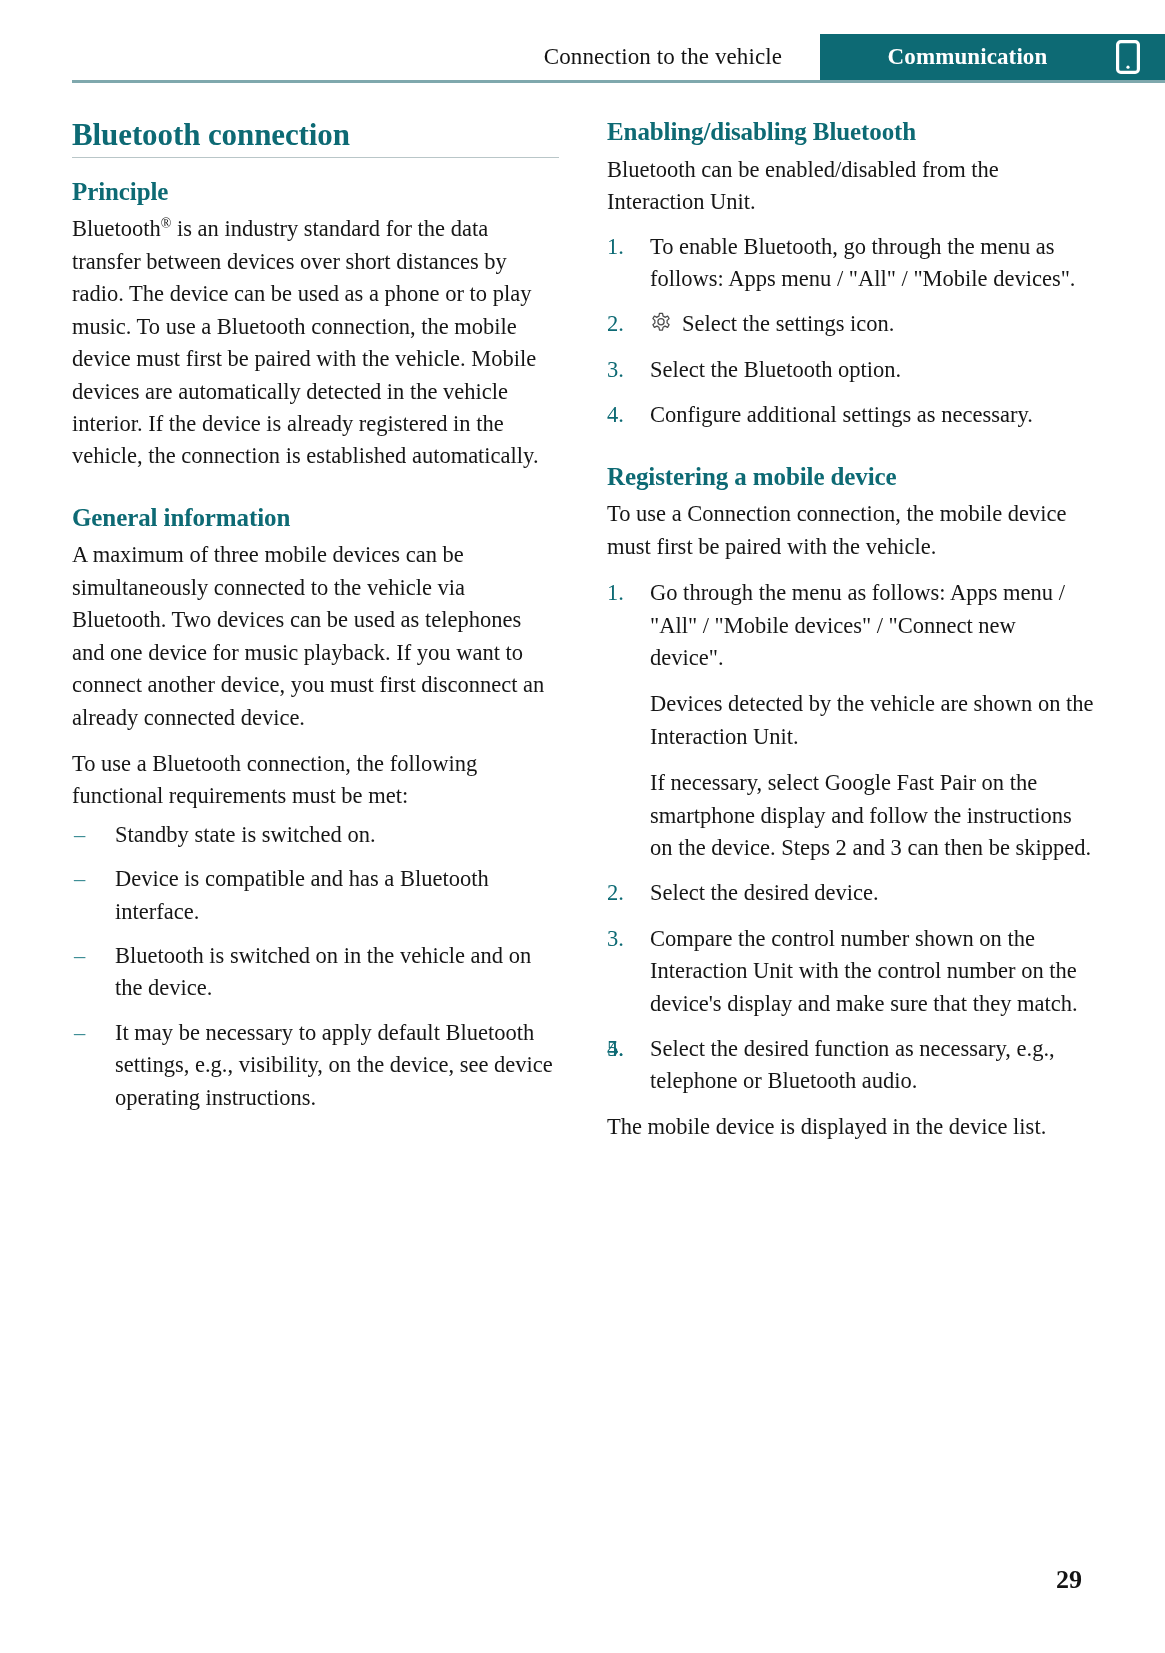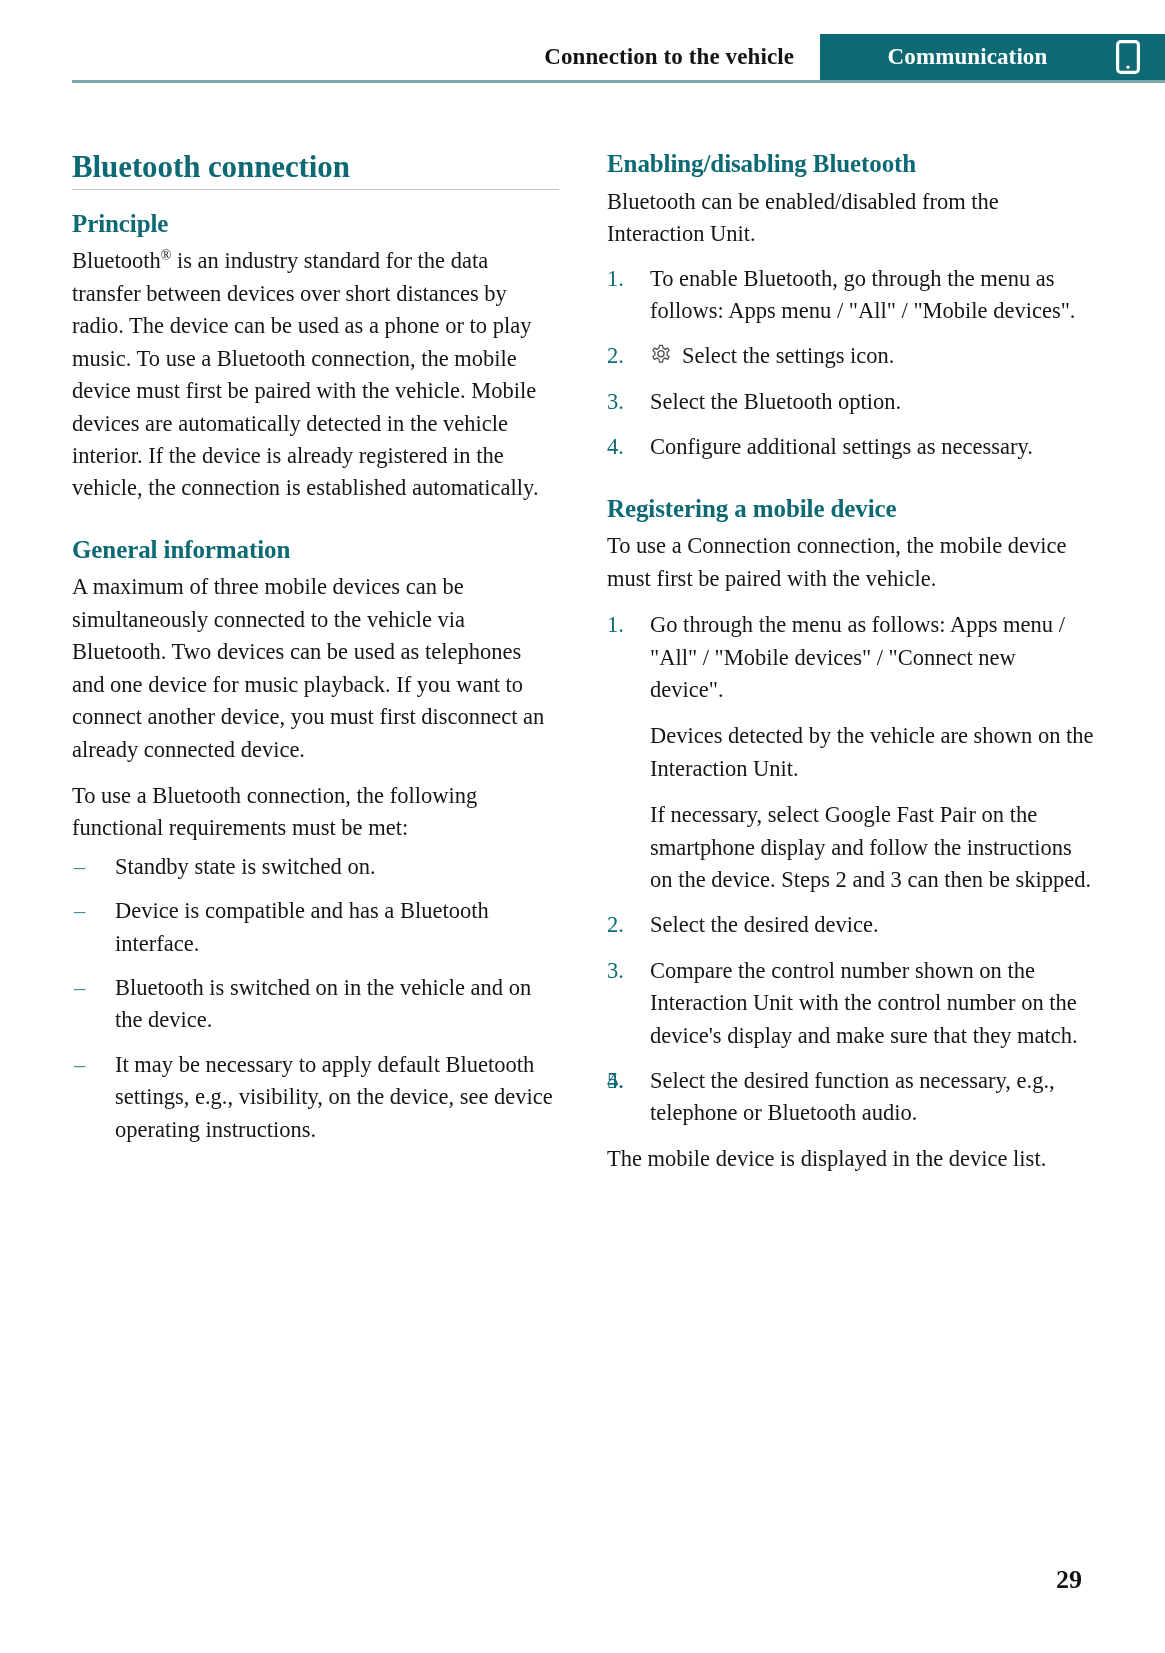--- a/index.html
+++ b/index.html
@@ -26,34 +26,35 @@
     display: flex;
     align-items: stretch;
   }
   .header-left {
     flex: 1 1 auto;
     display: flex;
     align-items: center;
     justify-content: flex-end;
     padding-right: 26px;
     font-family: "Liberation Serif", "DejaVu Serif", serif;
-    font-weight: bold;
+    font-weight: normal;
     font-size: 23px;
     letter-spacing: 0.1px;
     color: #141414;
     white-space: nowrap;
   }
   .header-right {
     flex: 0 0 345px;
     background: #0d6a74;
     display: flex;
     align-items: center;
     justify-content: space-between;
     padding: 0 22px 0 0;
     box-sizing: border-box;
+    margin-left: 12px;
   }
   .header-right-title {
     flex: 1 1 auto;
     text-align: center;
     color: #ffffff;
     font-family: "Liberation Serif", "DejaVu Serif", serif;
     font-weight: bold;
     font-size: 23px;
     letter-spacing: 0.1px;
     white-space: nowrap;
@@ -83,21 +84,20 @@
     position: absolute;
     top: 118px;
     left: 72px;
     width: 1021px;
     display: flex;
     gap: 48px;
   }
   .col {
     width: 487px;
     flex: 0 0 487px;
-    margin-top: 32px;
   }
 
   
   h1.chapter-title {
     font-family: "Liberation Serif", "DejaVu Serif", serif;
     font-weight: bold;
     font-size: 31px;
     color: #0d6a74;
     margin: 0 0 4px 0;
     padding: 0;

